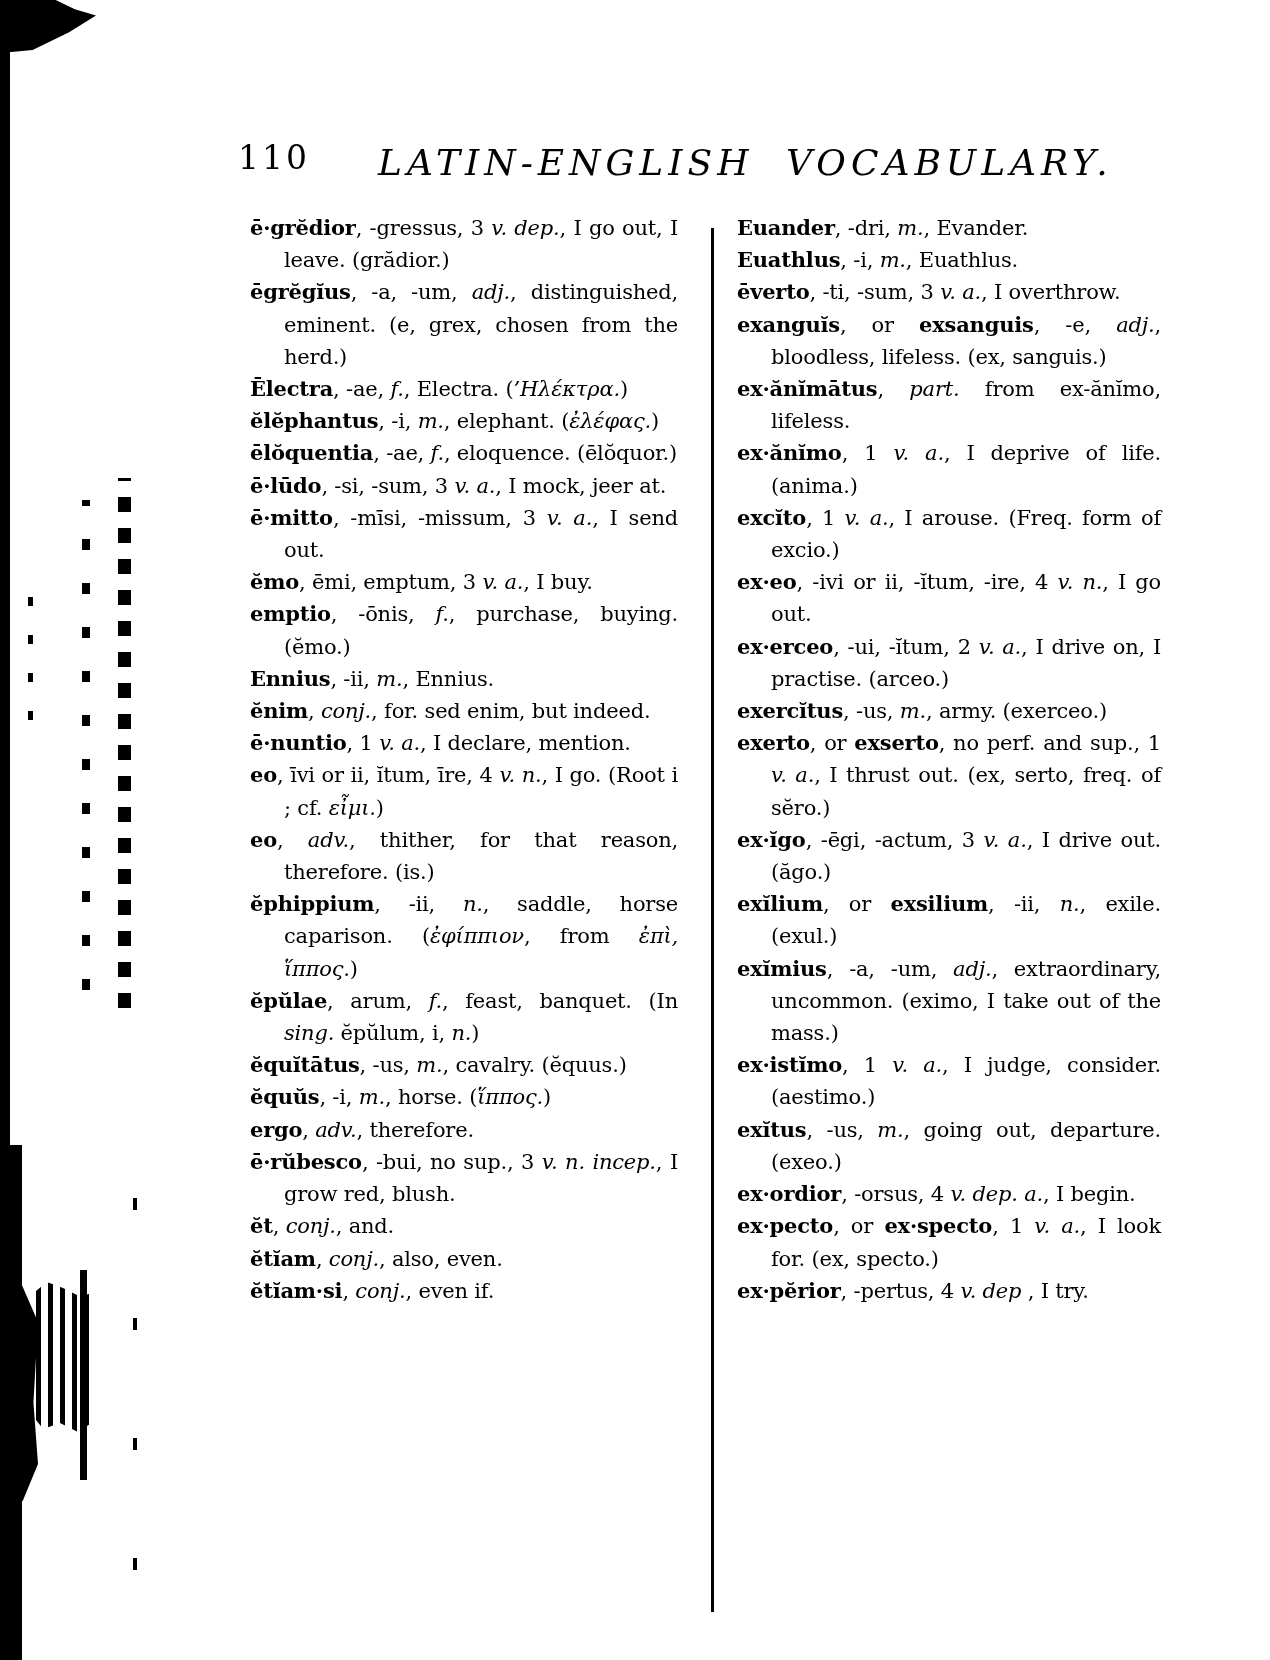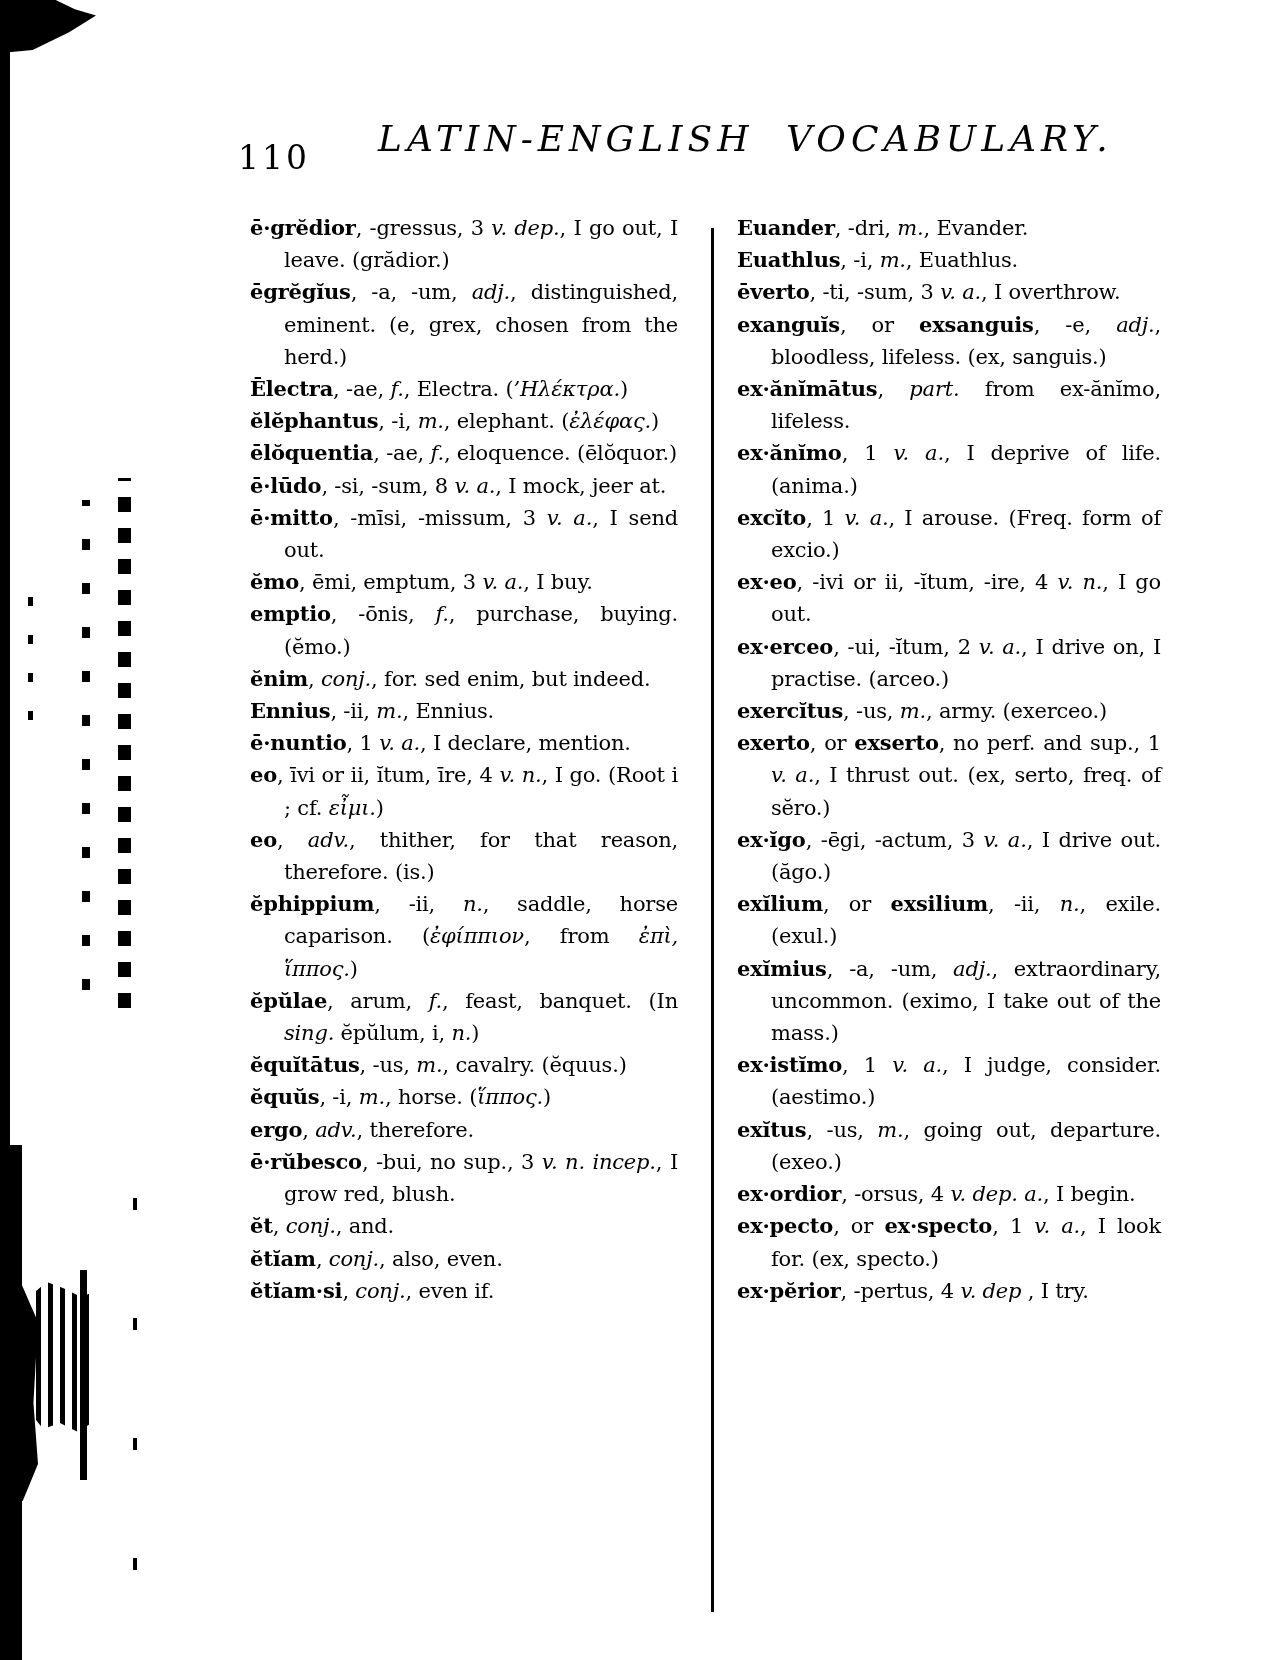--- a/index.html
+++ b/index.html
@@ -8,21 +8,21 @@
     background:#ffffff;color:#000;
     font-family:"DejaVu Serif", serif;
     position:relative;overflow:hidden;
   }
   
   .page-number{
     position:absolute;left:238px;top:138px;
     font-size:33px;letter-spacing:3px;text-align:right;
   }
   .page-title{
-    position:absolute;left:378px;top:118px;
+    position:absolute;left:378px;top:142px;
     font-style:italic;font-size:36px;
     letter-spacing:5px;word-spacing:16px;
     white-space:nowrap;
   }
   
   .col{
     position:absolute;top:212px;
   }
   .col-left{left:250px;width:428px;}
   .col-right{left:737px;width:424px;}
@@ -93,26 +93,26 @@
 <div class="page-title">LATIN-ENGLISH VOCABULARY.</div>
 
 <div class="divider"></div>
 
 <div class="col col-left">
     <p class="entry"><span class="hw">ē·grĕdior</span><span class="tx">, -gressus, 3 </span><span class="it">v. dep.</span><span class="tx">, I go out, I leave. (grădior.)</span></p>
     <p class="entry"><span class="hw">ēgrĕgĭus</span><span class="tx">, -a, -um, </span><span class="it">adj.</span><span class="tx">, distinguished, eminent. (e, grex, chosen from the herd.)</span></p>
     <p class="entry"><span class="hw">Ēlectra</span><span class="tx">, -ae, </span><span class="it">f.</span><span class="tx">, Electra. (</span><span class="gk">’Ηλέκτρα.</span><span class="tx">)</span></p>
     <p class="entry"><span class="hw">ĕlĕphantus</span><span class="tx">, -i, </span><span class="it">m.</span><span class="tx">, elephant. (</span><span class="gk">ἐλέφας.</span><span class="tx">)</span></p>
     <p class="entry"><span class="hw">ēlŏquentia</span><span class="tx">, -ae, </span><span class="it">f.</span><span class="tx">, eloquence. (ēlŏquor.)</span></p>
-    <p class="entry"><span class="hw">ē·lūdo</span><span class="tx">, -si, -sum, 8 </span><span class="it">v. a.</span><span class="tx">, I mock, jeer at.</span></p>
+    <p class="entry"><span class="hw">ē·lūdo</span><span class="tx">, -si, -sum, 3 </span><span class="it">v. a.</span><span class="tx">, I mock, jeer at.</span></p>
     <p class="entry"><span class="hw">ē·mitto</span><span class="tx">, -mīsi, -missum, 3 </span><span class="it">v. a.</span><span class="tx">, I send out.</span></p>
     <p class="entry"><span class="hw">ĕmo</span><span class="tx">, ēmi, emptum, 3 </span><span class="it">v. a.</span><span class="tx">, I buy.</span></p>
     <p class="entry"><span class="hw">emptio</span><span class="tx">, -ōnis, </span><span class="it">f.</span><span class="tx">, purchase, buying. (ĕmo.)</span></p>
+    <p class="entry"><span class="hw">Ennius</span><span class="tx">, -ii, </span><span class="it">m.</span><span class="tx">, Ennius.</span></p>
     <p class="entry"><span class="hw">ĕnim</span><span class="tx">, </span><span class="it">conj.</span><span class="tx">, for. sed enim, but indeed.</span></p>
-    <p class="entry"><span class="hw">Ennius</span><span class="tx">, -ii, </span><span class="it">m.</span><span class="tx">, Ennius.</span></p>
     <p class="entry"><span class="hw">ē·nuntio</span><span class="tx">, 1 </span><span class="it">v. a.</span><span class="tx">, I declare, mention.</span></p>
     <p class="entry"><span class="hw">eo</span><span class="tx">, īvi or ii, ĭtum, īre, 4 </span><span class="it">v. n.</span><span class="tx">, I go. (Root i ; cf. </span><span class="gk">εἶμι.</span><span class="tx">)</span></p>
     <p class="entry"><span class="hw">eo</span><span class="tx">, </span><span class="it">adv.</span><span class="tx">, thither, for that reason, therefore. (is.)</span></p>
     <p class="entry"><span class="hw">ĕphippium</span><span class="tx">, -ii, </span><span class="it">n.</span><span class="tx">, saddle, horse caparison. (</span><span class="gk">ἐφίππιον</span><span class="tx">, from </span><span class="gk">ἐπὶ, ἵππος.</span><span class="tx">)</span></p>
     <p class="entry"><span class="hw">ĕpŭlae</span><span class="tx">, arum, </span><span class="it">f.</span><span class="tx">, feast, banquet. (In </span><span class="it">sing.</span><span class="tx"> ĕpŭlum, i, </span><span class="it">n.</span><span class="tx">)</span></p>
     <p class="entry"><span class="hw">ĕquĭtātus</span><span class="tx">, -us, </span><span class="it">m.</span><span class="tx">, cavalry. (ĕquus.)</span></p>
     <p class="entry"><span class="hw">ĕquŭs</span><span class="tx">, -i, </span><span class="it">m.</span><span class="tx">, horse. (</span><span class="gk">ἵππος.</span><span class="tx">)</span></p>
     <p class="entry"><span class="hw">ergo</span><span class="tx">, </span><span class="it">adv.</span><span class="tx">, therefore.</span></p>
     <p class="entry"><span class="hw">ē·rŭbesco</span><span class="tx">, -bui, no sup., 3 </span><span class="it">v. n.</span><span class="tx"> </span><span class="it">incep.</span><span class="tx">, I grow red, blush.</span></p>
     <p class="entry"><span class="hw">ĕt</span><span class="tx">, </span><span class="it">conj.</span><span class="tx">, and.</span></p>

